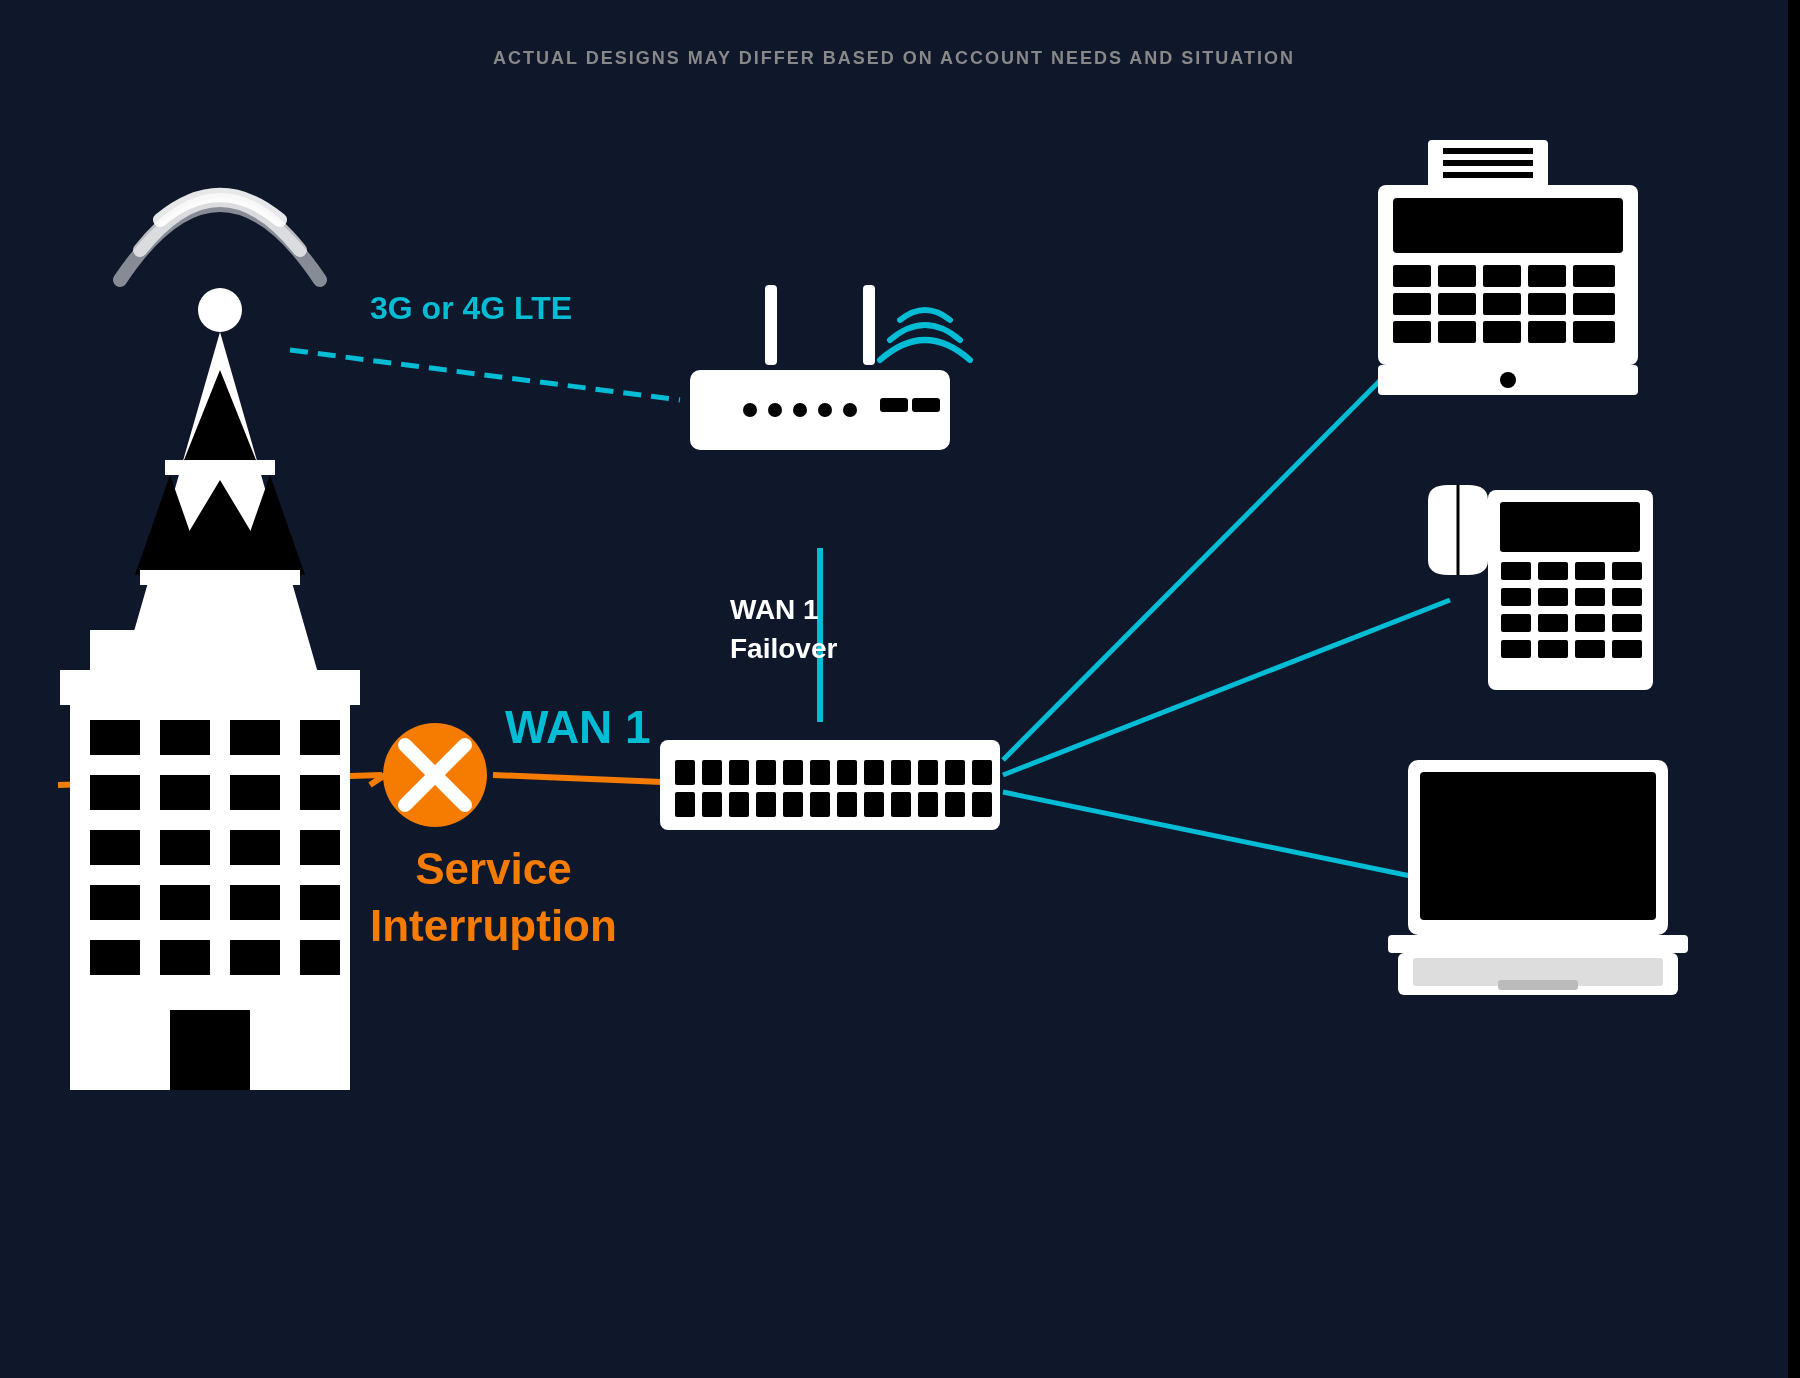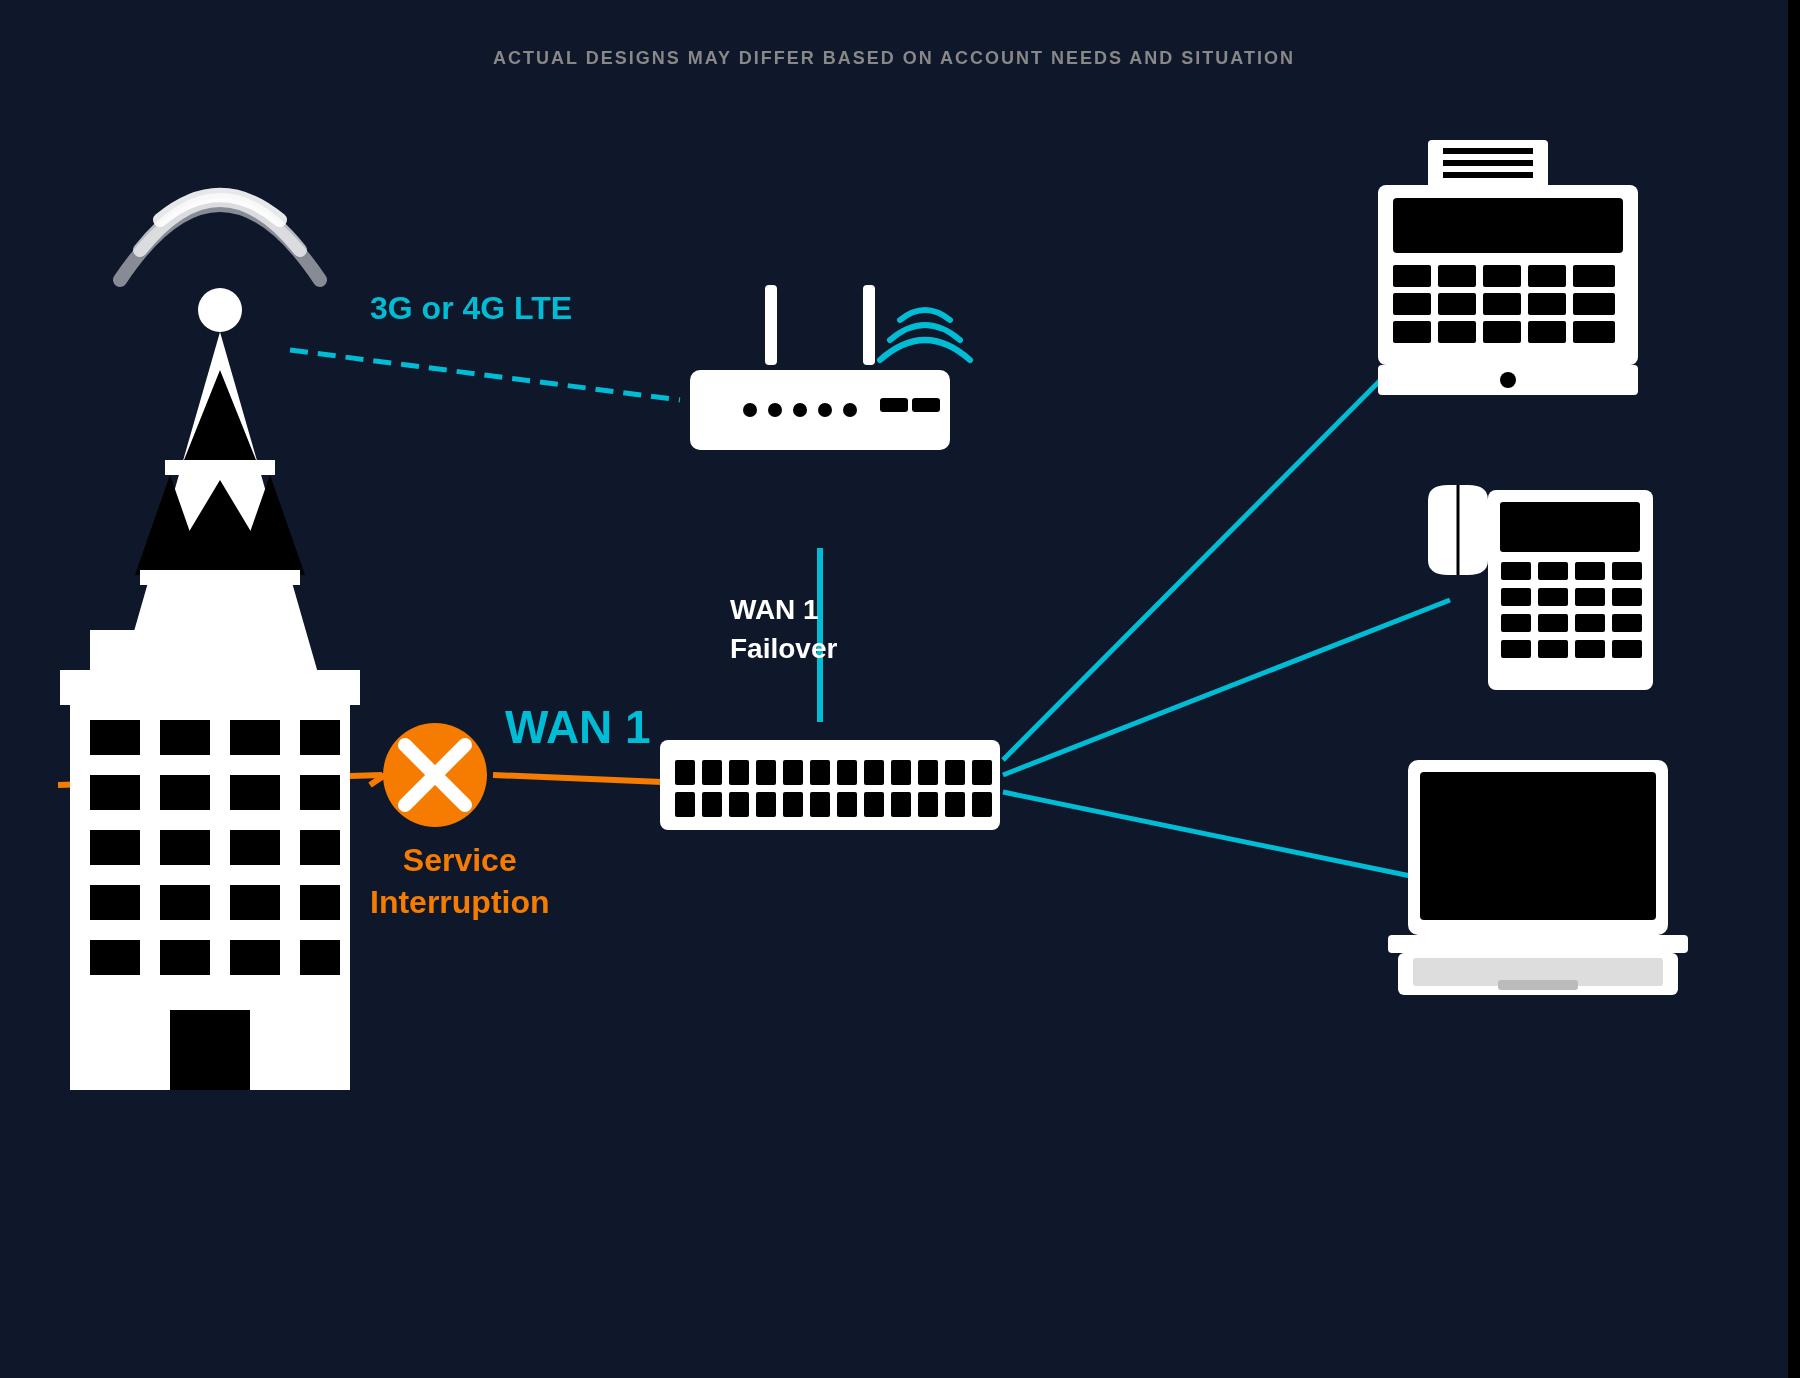--- a/index.html
+++ b/index.html
@@ -131,21 +131,21 @@
       font-size: 28px;
       font-weight: bold;
       line-height: 1.4;
     }
 
     .label-service {
       position: absolute;
       left: 370px;
       top: 840px;
       color: #f57c00;
-      font-size: 32px;
+      font-size: 44px;
       font-weight: bold;
       text-align: center;
       line-height: 1.3;
     }
 
     
     .x-circle {
       position: absolute;
       left: 380px;
       top: 720px;

